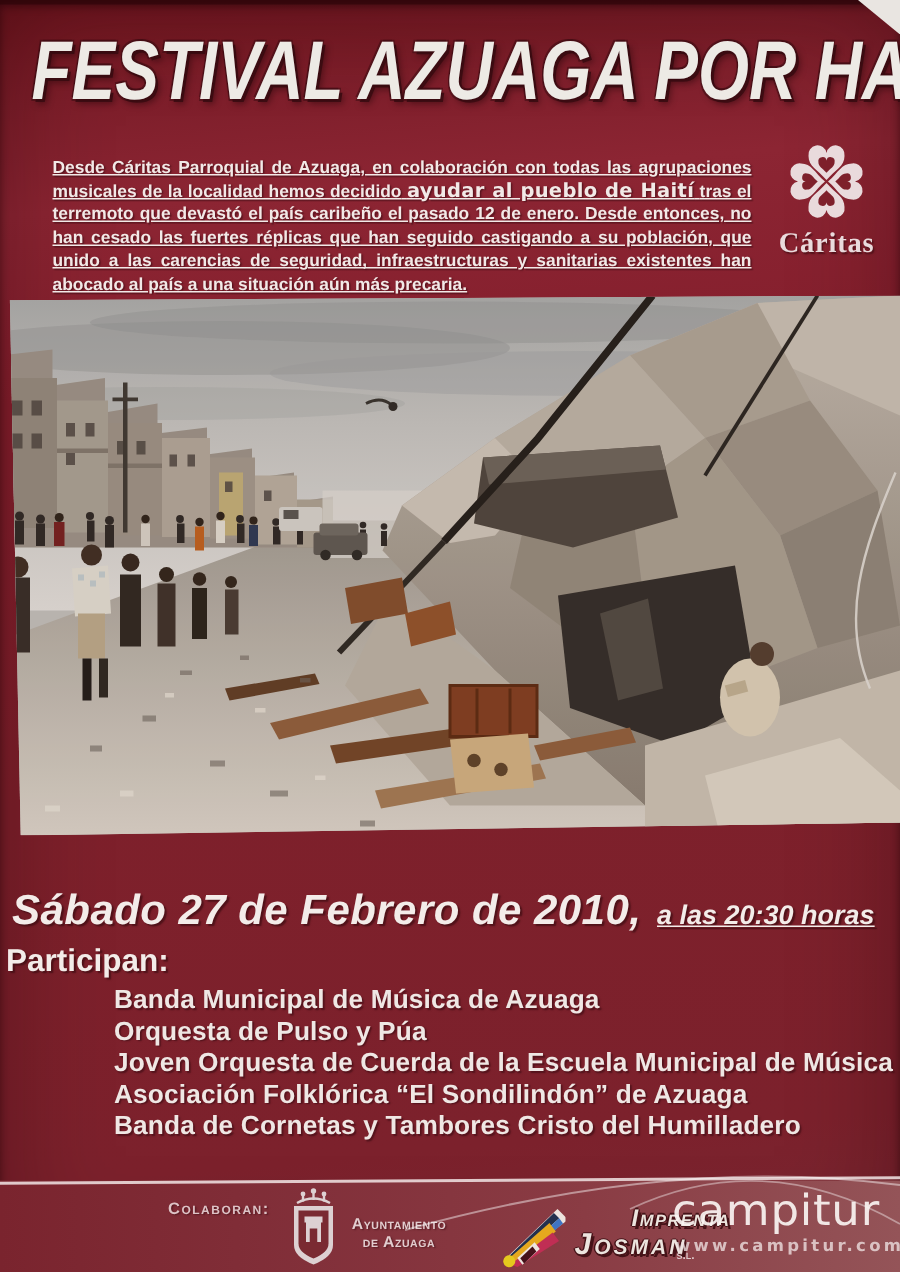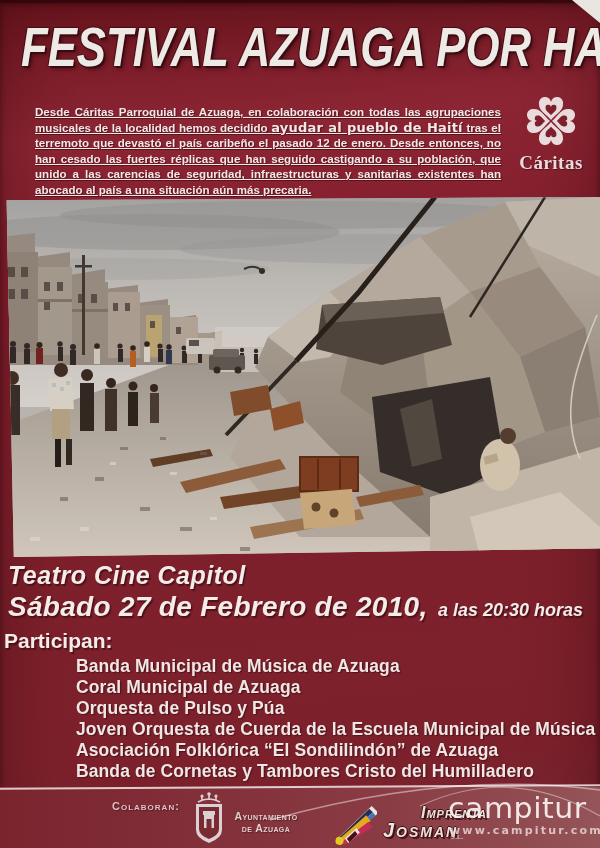--- a/index.html
+++ b/index.html
@@ -43,21 +43,21 @@
   .venue{
     position:absolute;top:561px;left:8px;
     font-size:25px;font-weight:bold;font-style:italic;color:#f3ece9;
     text-shadow:1.5px 1.5px 1px rgba(50,8,14,.6);letter-spacing:.5px;
   }
   .dateline{
     position:absolute;top:591px;left:8px;white-space:nowrap;
     color:#f3ece9;text-shadow:1.5px 1.5px 1px rgba(50,8,14,.6);
   }
   .dateline .date{font-size:28px;font-weight:bold;font-style:italic;letter-spacing:.3px;}
-  .dateline .time{font-size:18px;font-weight:bold;font-style:italic;margin-left:6px;}
+  .dateline .time{font-size:18px;font-weight:bold;font-style:italic;margin-left:6px;text-decoration:underline;}
   .participants-label{
     position:absolute;top:629px;left:4px;
     font-size:21px;font-weight:bold;color:#f3ece9;
     text-shadow:1.5px 1.5px 1px rgba(50,8,14,.6);
   }
   .participants{
     position:absolute;top:656px;left:76px;margin:0;padding:0;list-style:none;
     font-size:17.5px;font-weight:bold;line-height:21px;color:#efe7e4;
     text-shadow:1.2px 1.2px 1px rgba(50,8,14,.55);letter-spacing:.1px;
   }
@@ -332,32 +332,30 @@
           <rect x="170" y="275" width="7" height="3"></rect>
         <rect x="80" y="330" width="9" height="4"></rect>
           <rect x="210" y="320" width="7" height="3"></rect>
         <rect x="30" y="340" width="10" height="4"></rect>
       </g>
 
       <rect x="0" y="0" width="600" height="360" fill="#b87860" opacity=".05"></rect>
     </svg>
   </div>
 
-  <div class="venue">Teatro Cine Capitol</div>
 
   <div class="dateline">
     <span class="date">Sábado 27 de Febrero de 2010,</span>
     <span class="time">a las 20:30 horas</span>
   </div>
 
   <div class="participants-label">Participan:</div>
 
   <ul class="participants">
     <li>Banda Municipal de Música de Azuaga</li>
-    <li>Coral Municipal de Azuaga</li>
     <li>Orquesta de Pulso y Púa</li>
     <li>Joven Orquesta de Cuerda de la Escuela Municipal de Música</li>
     <li>Asociación Folklórica “El Sondilindón” de Azuaga</li>
     <li>Banda de Cornetas y Tambores Cristo del Humilladero</li>
   </ul>
 
   <div class="footer-band"></div>
   <div class="footer-line"></div>
 
   <div class="colaboran">Colaboran:</div>

